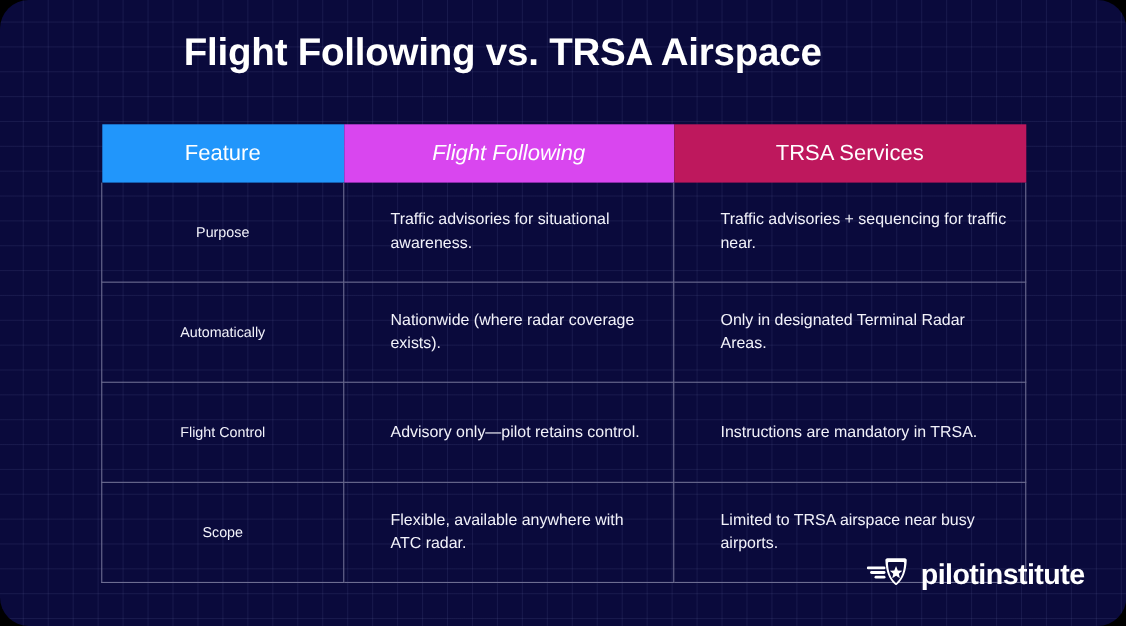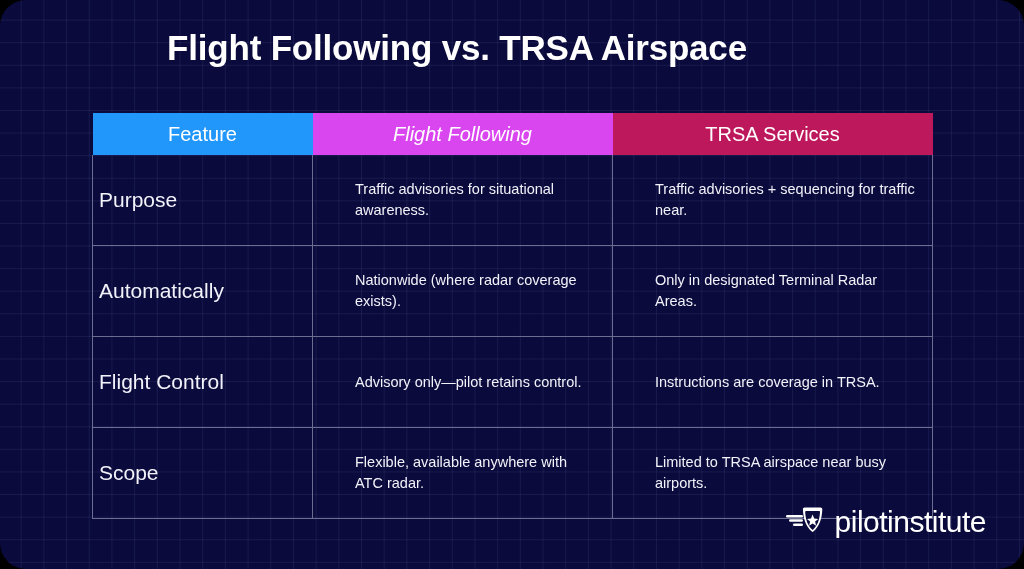--- a/index.html
+++ b/index.html
@@ -57,21 +57,21 @@
     top: 113px;
     width: 840px;
     border-collapse: collapse;
     table-layout: fixed;
   }
   #comparison-table col.c-feature  { width: 220px; }
   #comparison-table col.c-flight   { width: 300px; }
   #comparison-table col.c-trsa     { width: 320px; }
 
   #comparison-table thead th {
-    height: 42px;
+    height: 53px;
     padding: 0;
     color: #ffffff;
     font-size: 20px;
     font-weight: normal;
     text-align: center;
     vertical-align: middle;
     border: none;
   }
   th.head-feature { background: #2196fb; }
   th.head-flight  { background: #d946ef; font-style: italic; }
@@ -80,45 +80,45 @@
   #comparison-table tbody td {
     border: 1px solid #6d6d92;
     color: #f2f2fa;
     font-size: 14.5px;
     line-height: 1.42;
     vertical-align: middle;
     height: 74px;
     padding: 8px 0;
   }
   #comparison-table tbody td.cell-feature {
-    text-align: left;
+    text-align: center;
     padding-left: 6px;
     padding-right: 6px;
-    font-size: 21px;
+    font-size: 13px;
   }
   #comparison-table tbody td.cell-detail {
     text-align: left;
     padding-left: 42px;
     padding-right: 14px;
   }
   #comparison-table tbody tr:first-child td { border-top: none; }
 
   
   #brand-logo {
     position: absolute;
     right: 38px;
     bottom: 30px;
     display: flex;
     align-items: center;
     gap: 9px;
   }
   #brand-logo .logo-text {
     color: #ffffff;
-    font-size: 30px;
-    font-weight: normal;
+    font-size: 26px;
+    font-weight: bold;
     letter-spacing: -0.5px;
     white-space: nowrap;
   }
 </style>
 </head>
 <body>
 
 <div id="canvas">
 
   <div id="grid-overlay"></div>
@@ -145,21 +145,21 @@
         <td class="cell-detail">Traffic advisories + sequencing for traffic near.</td>
       </tr>
       <tr>
         <td class="cell-feature">Automatically</td>
         <td class="cell-detail">Nationwide (where radar coverage exists).</td>
         <td class="cell-detail">Only in designated Terminal Radar Areas.</td>
       </tr>
       <tr>
         <td class="cell-feature">Flight Control</td>
         <td class="cell-detail">Advisory only—pilot retains control.</td>
-        <td class="cell-detail">Instructions are coverage in TRSA.</td>
+        <td class="cell-detail">Instructions are mandatory in TRSA.</td>
       </tr>
       <tr>
         <td class="cell-feature">Scope</td>
         <td class="cell-detail">Flexible, available anywhere with ATC radar.</td>
         <td class="cell-detail">Limited to TRSA airspace near busy airports.</td>
       </tr>
     </tbody>
   </table>
 
   <div id="brand-logo">

